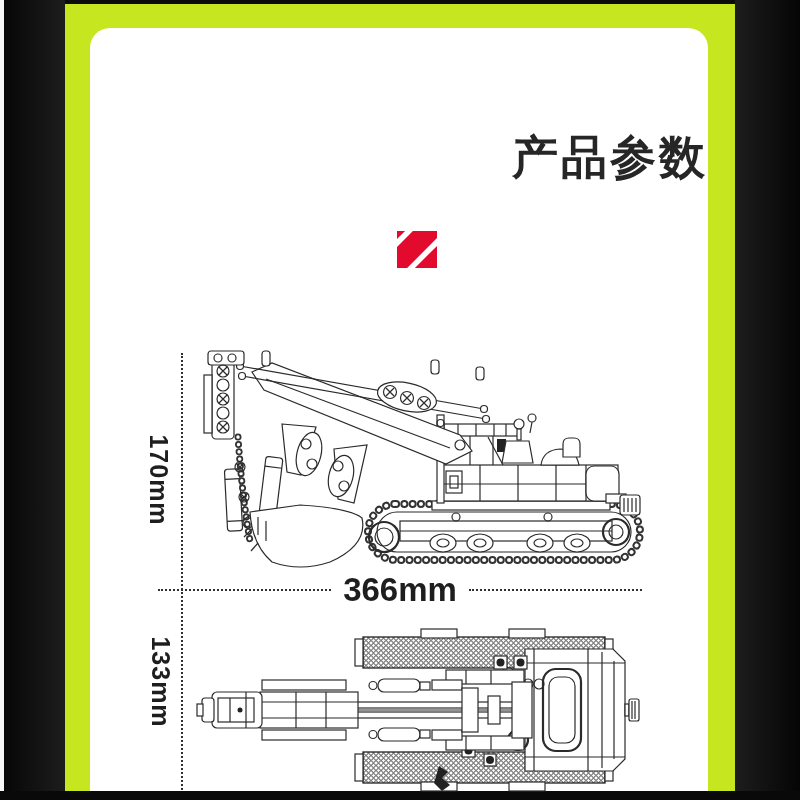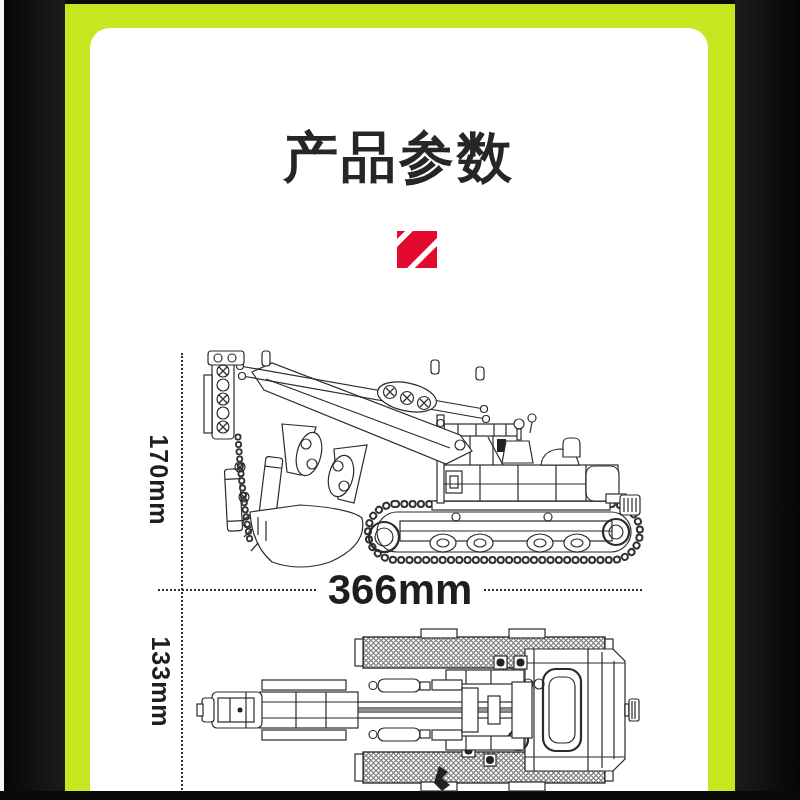--- a/index.html
+++ b/index.html
@@ -4,28 +4,28 @@
 <style>
   html,body{margin:0;padding:0;width:800px;height:800px;overflow:hidden;background:#0c0c0c;
             font-family:"Liberation Sans","DejaVu Sans",sans-serif;}
   .stage{position:relative;width:800px;height:800px;}
   .abs{position:absolute;}
   .col{top:0;height:791px;background:linear-gradient(90deg,#050505,#1d1d1d);}
   .edge-hairline{left:0;top:0;width:4px;height:791px;background:#f6f6f6;}
   .frame{left:65px;top:4px;width:670px;height:787px;background:#c6e71f;}
   .card{left:90px;top:28px;width:618px;height:763px;background:#ffffff;border-radius:20px 20px 0 0;}
   .bottom-bar{left:0;top:791px;width:800px;height:9px;background:#090909;}
-  .page-title{left:90px;top:126px;width:618px;text-align:center;font-size:55px;line-height:62px;
+  .page-title{left:90px;top:126px;width:618px;text-align:right;font-size:46px;line-height:62px;
               font-weight:900;color:#262626;letter-spacing:3px;}
   .dim-label{font-weight:bold;color:#1e1e1e;white-space:nowrap;}
   .dim-label.rot{font-size:25px;transform:translate(-50%,-50%) rotate(90deg);letter-spacing:1px;}
   .vline{border-left:2.5px dotted #2f2f2f;width:0;}
   .hdim{display:flex;align-items:center;}
   .hdim .seg{flex:1;height:0;border-top:2.5px dotted #2f2f2f;}
-  .hdim .dim-label{font-size:42px;margin:0 12px;}
+  .hdim .dim-label{font-size:33px;margin:0 12px;}
   svg{display:block;}
   .ln{stroke:#2b2b2b;stroke-width:1.2;fill:none;}
   .lnf{stroke:#2b2b2b;stroke-width:1.2;fill:#ffffff;}
   .thk{stroke-width:2.2;}
   .dk{fill:#222;stroke:none;}
 </style>
 </head>
 <body>
 
 <div class="stage">

